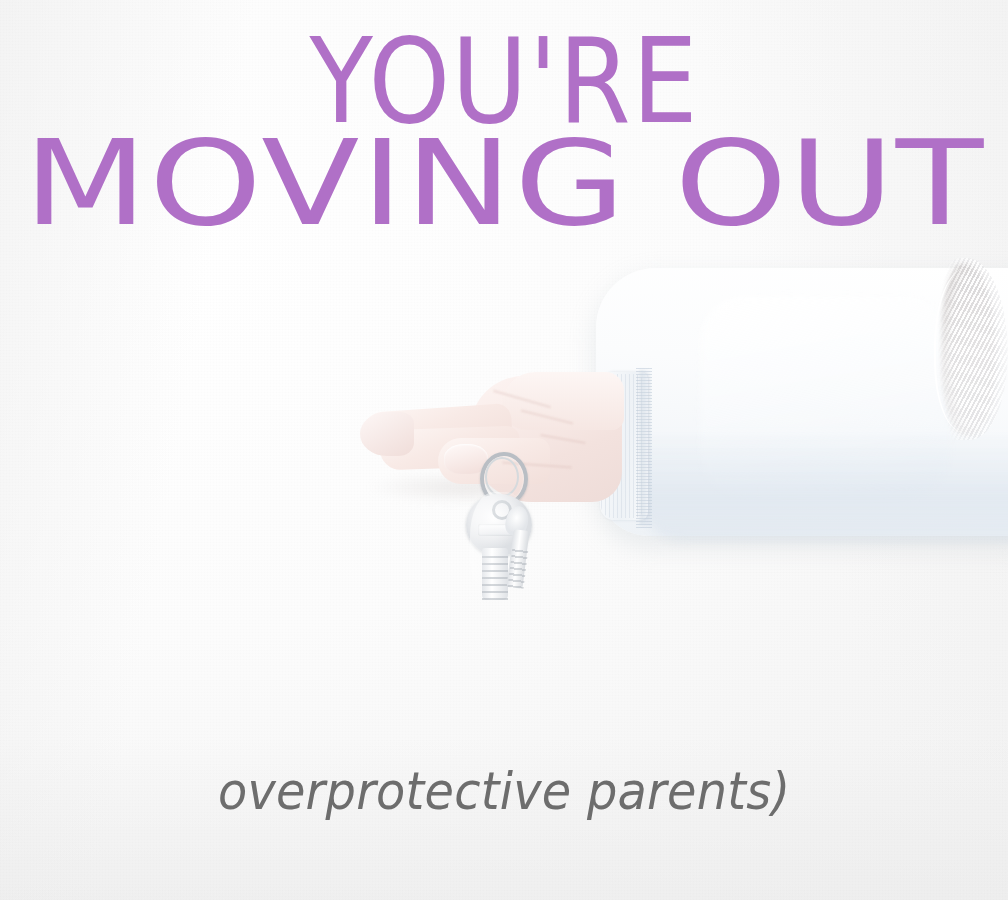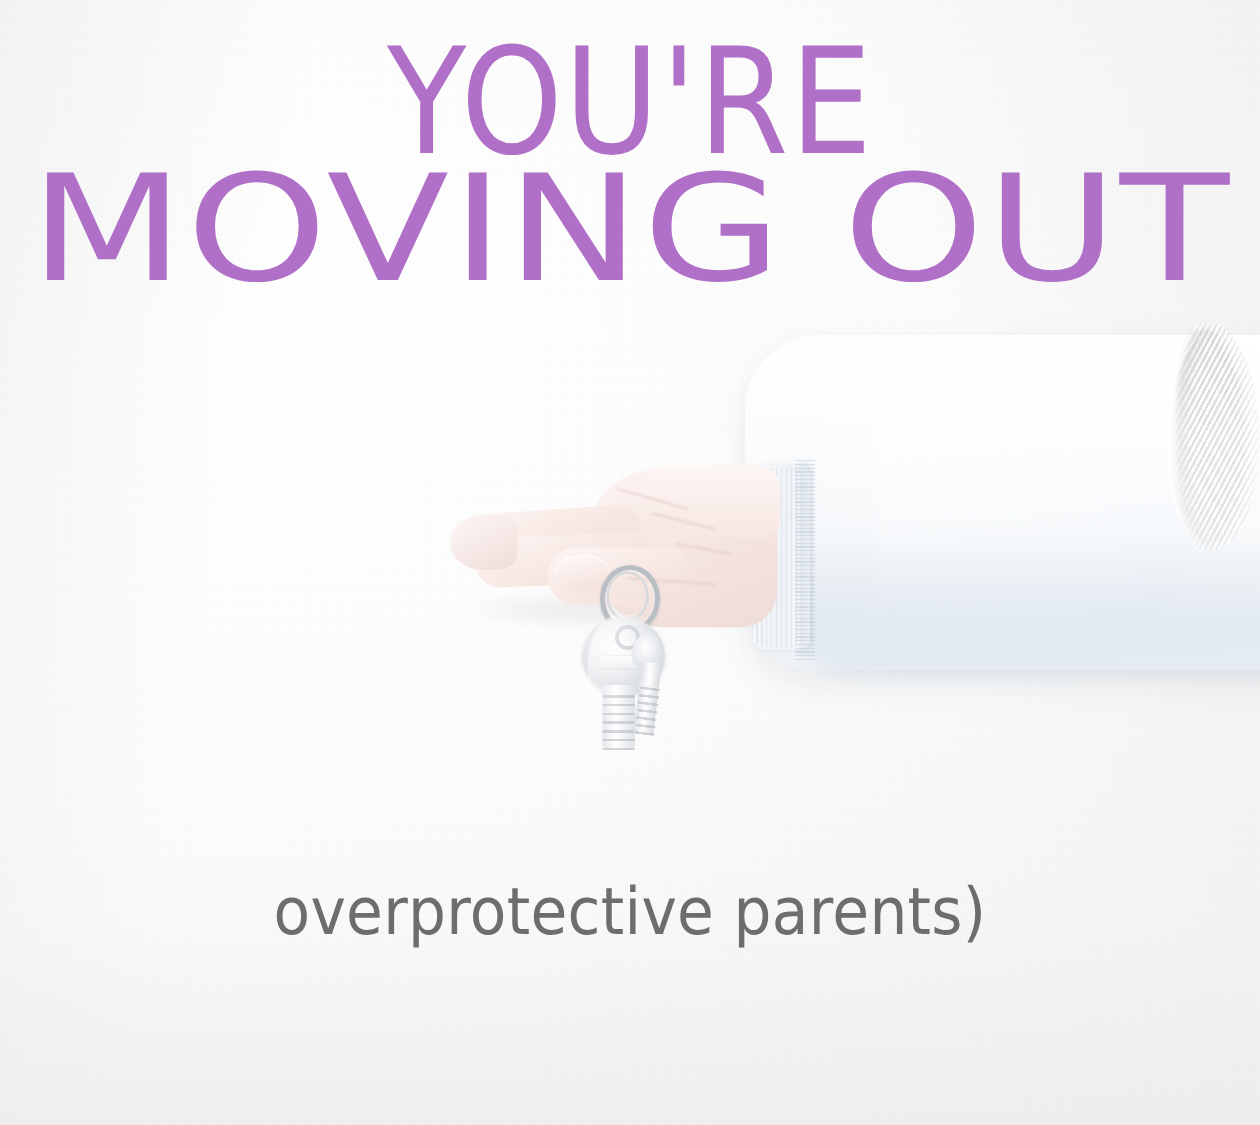--- a/index.html
+++ b/index.html
@@ -242,21 +242,21 @@
     text-align:center;
     color:#6d6d6d;
     font-family:"DejaVu Sans", sans-serif;
     font-weight:400;
     font-size:52px;
     line-height:1.16;
     letter-spacing:.005em;
     white-space:nowrap;
   }
   .sub-l1{top:668px;}
-  .sub-l2{top:700px;}
+  .sub-l2{top:761px;font-style:italic;}
   .subtitle span{display:inline-block;transform:scaleX(.92);transform-origin:center;}
 </style>
 </head>
 <body>
 
 <div id="poster">
 
   <div class="bg-base"></div>
   <div class="bg-vignette"></div>
   <div class="bg-grain"></div>

